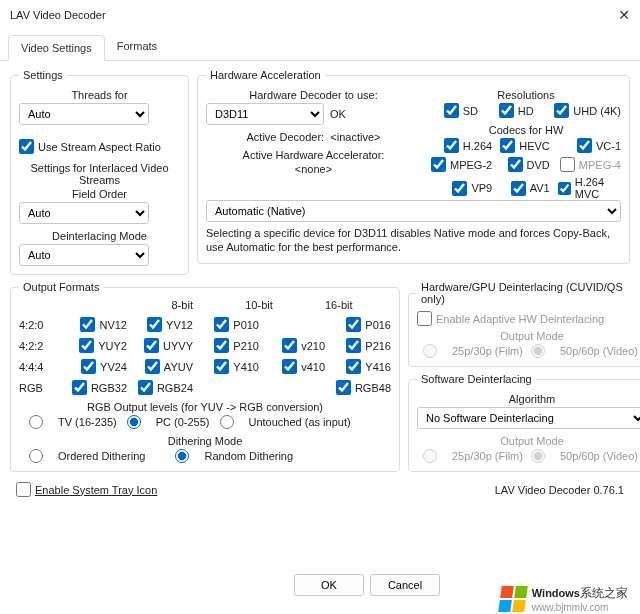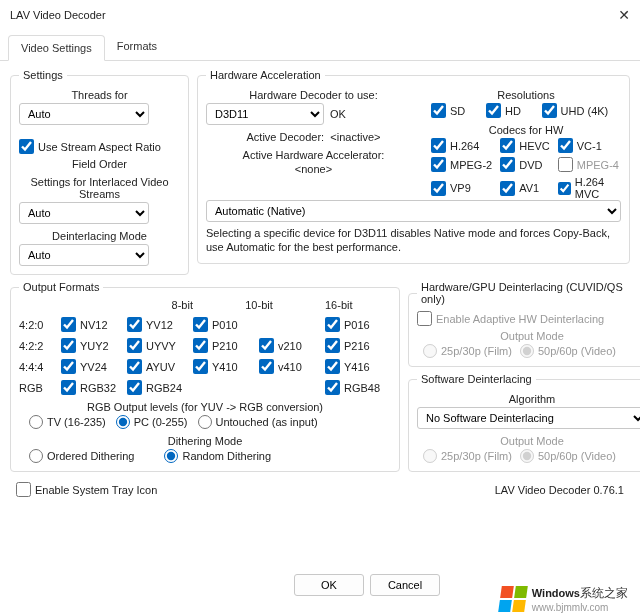--- a/index.html
+++ b/index.html
@@ -10,23 +10,23 @@
 .tab { padding: 6px 12px; cursor: pointer; color: #333; }
 .tab.active { border: 1px solid #dcdcdc; border-bottom: 1px solid #fff; border-radius: 4px 4px 0 0; position: relative; top: 1px; background: #fff; }
 .content { padding: 8px 10px 0 10px; }
 fieldset { border: 1px solid #dcdcdc; border-radius: 4px; padding: 6px 8px 8px 8px; margin-bottom: 6px; }
 legend { padding: 0 4px; color: #222; }
 label, span, div { color: #222; }
 .lbl { display: block; margin: 2px 0 2px 0; text-align: center; }
 select { width: 130px; height: 22px; border: 1px solid #c8c8c8; border-radius: 3px; background: #fff; padding: 0 4px; }
 select.wide { width: 100%; }
 .row { display: flex; align-items: center; gap: 6px; }
-.cb { display: inline-flex; align-items: center; gap: 4px; }
+.cb { display: inline-flex; align-items: center; gap: 4px; justify-content: flex-end; }
 .cb input[type=checkbox] { width: 15px; height: 15px; accent-color: #0067c0; }
-.radio { display: inline-flex; align-items: center; gap: 4px; }
+.radio { display: inline-flex; align-items: center; gap: 15px; }
 .radio input[type=radio] { width: 14px; height: 14px; accent-color: #0067c0; }
 .disabled, .disabled * { color: #9a9a9a !important; }
 .grid-top { display: flex; gap: 8px; }
 .col-left { width: 179px; }
 .col-right { flex: 1; }
 .hw-grid { display: grid; grid-template-columns: auto auto auto; gap: 4px 8px; margin-top: 2px; }
 .small-note { font-size: 11px; color: #222; margin-top: 4px; line-height: 1.3; }
 .of-grid { display: grid; grid-template-columns: 42px 66px 66px 66px 66px 66px; row-gap: 6px; align-items: center; }
 .of-hdr { font-size: 11px; text-align: left; }
 .mid-row { display: flex; gap: 8px; }
@@ -60,22 +60,22 @@
   <div class="col-left">
     <fieldset>
       <legend>Settings</legend>
       <span class="lbl">Threads for</span>
       <select><option>Auto</option></select>
       <div style="height:14px"></div>
       <label class="cb">
             <input type="checkbox" checked="" style="">
             <span>Use Stream Aspect Ratio</span>
           </label>
+      <span class="lbl sep-label">Settings for Interlaced Video Streams</span>
       <span class="lbl">Field Order</span>
-      <span class="lbl sep-label">Settings for Interlaced Video Streams</span>
       <select><option>Auto</option></select>
       <span class="lbl sep-label">Deinterlacing Mode</span>
       <select><option>Auto</option></select>
     </fieldset>
   </div>
   <div class="col-right">
     <fieldset>
       <legend>Hardware Acceleration</legend>
       <div style="display:flex; gap:10px;">
         <div style="flex:1">
@@ -299,21 +299,21 @@
         <label class="radio">
               <input type="radio" disabled="" checked="" style="">
               <span>50p/60p (Video)</span>
             </label>
       </div>
     </fieldset>
   </div>
 </div>
 
 <div style="display:flex; align-items:center; margin-top:4px;">
-  <label class="cb" style="margin-left:6px;">
+  <label class="cb" style="margin-left:6px;text-decoration:underline;">
         <input type="checkbox" style="">
         <span>Enable System Tray Icon</span>
       </label>
   <span style="margin-left:auto; margin-right:6px;">LAV Video Decoder 0.76.1</span>
 </div>
 
 </div>
 
 <div class="btns">
   <button class="btn">OK</button>

